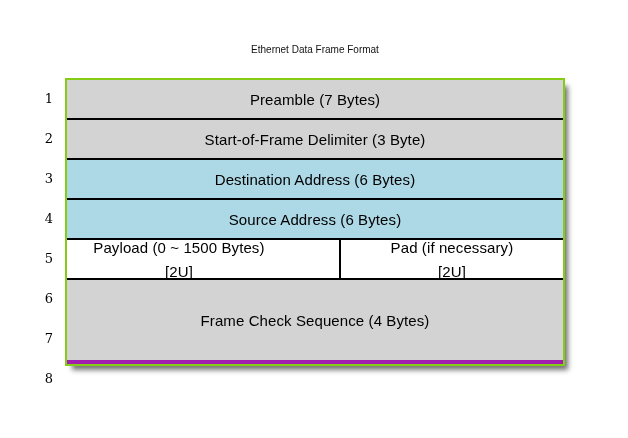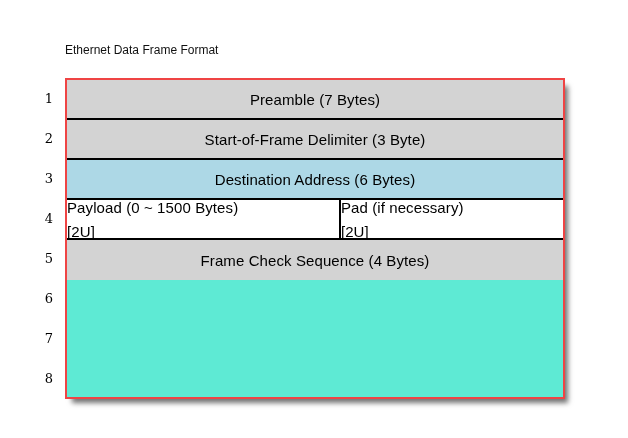--- a/index.html
+++ b/index.html
@@ -12,21 +12,22 @@
     font-family: "Liberation Sans", sans-serif;
     color: #000000;
   }
 
   
   .title-block {
     position: absolute;
     left: 65px;
     top: 42px;
     width: 500px;
-    font-size: 12px;
+    text-align: center;
+    font-size: 10px;
     line-height: 16px;
     color: #111111;
   }
 
   
   .numbers-col {
     position: absolute;
     left: 36px;
     top: 78px;
     width: 26px;
@@ -40,24 +41,24 @@
     font-size: 13px;
     color: #000000;
   }
 
   
   .frame-table {
     position: absolute;
     left: 65px;
     top: 78px;
     width: 500px;
-    height: 321px;
+    height: 288px;
     box-sizing: border-box;
-    border: 2px solid #ef4444;
-    background: #5eead4;
+    border: 2px solid #84cc16;
+    background: #a21caf;
     box-shadow: 5px 6px 5px -2px rgba(0, 0, 0, 0.55);
     display: grid;
     grid-template-rows: 40px 40px 40px 40px 40px 80px 1fr;
   }
   .frow {
     box-sizing: border-box;
     border-bottom: 2px solid #000000;
     display: flex;
     align-items: center;
     justify-content: center;
@@ -70,21 +71,21 @@
   .bg-yellow { background: #ffffe0; }
   .bg-white  { background: #ffffff; }
 
   
   .frow.split { padding: 0; align-items: stretch; }
   .split-cell {
     box-sizing: border-box;
     width: 50%;
     display: flex;
     flex-direction: column;
-    align-items: flex-start;
+    align-items: center;
     justify-content: center;
     gap: 7px;
     background: #ffffff;
   }
   .split-cell.right { border-left: 2px solid #000000; margin-left: 48px; }
   .split-cell .line { line-height: 17px; }
 </style>
 </head>
 <body>
 
@@ -102,20 +103,21 @@
     <div class="num-cell">5</div>
     <div class="num-cell">6</div>
     <div class="num-cell">7</div>
     <div class="num-cell">8</div>
   </div>
 
   <div class="frame-table">
     <div class="frow bg-gray">Preamble (7 Bytes)</div>
     <div class="frow bg-gray">Start-of-Frame Delimiter (3 Byte)</div>
     <div class="frow bg-blue">Destination Address (6 Bytes)</div>
+    <div class="frow bg-blue">Source Address (6 Bytes)</div>
     <div class="frow split bg-white">
       <div class="split-cell">
         <div class="line">Payload (0 ~ 1500 Bytes)</div>
         <div class="line">[2U]</div>
       </div>
       <div class="split-cell right">
         <div class="line">Pad (if necessary)</div>
         <div class="line">[2U]</div>
       </div>
     </div>

